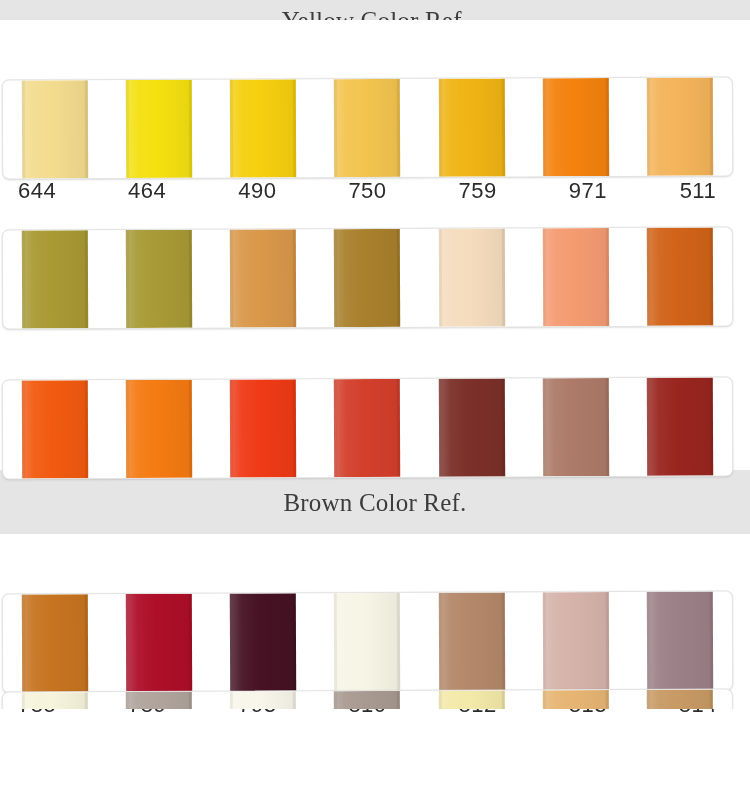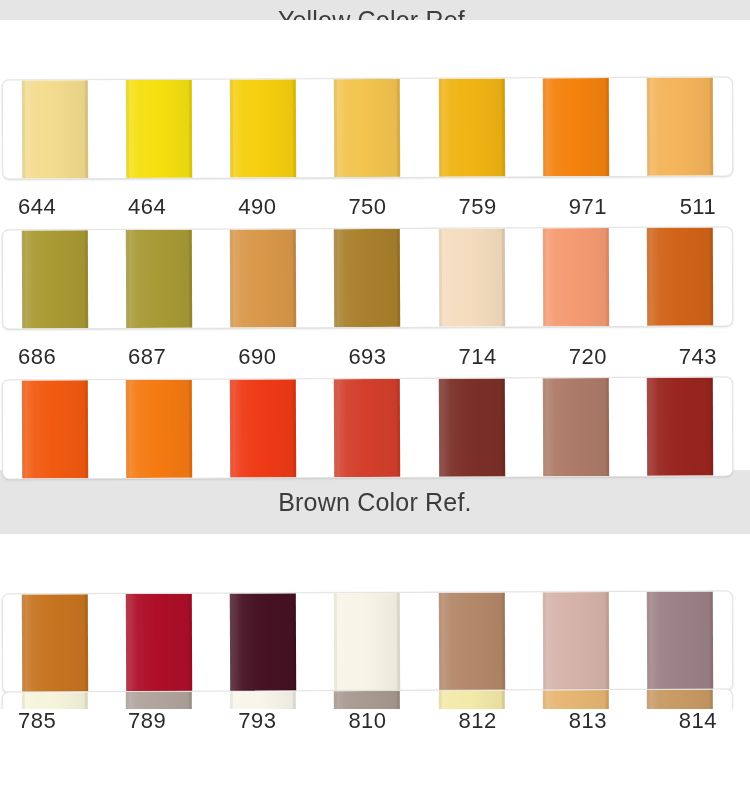--- a/index.html
+++ b/index.html
@@ -10,20 +10,21 @@
     font-family:"Liberation Sans","DejaVu Sans",sans-serif;
     -webkit-font-smoothing:antialiased;
   }
   .page{position:relative;width:750px;height:800px;overflow:hidden;background:#fff;}
 
   
   .band{
     width:750px;background:#e5e5e5;
     display:flex;align-items:center;justify-content:center;
     box-sizing:border-box;
+    font-family:Liberation Serif, serif;
   }
   .band-title{
     font-size:25px;color:#3c3c3c;font-weight:400;
     letter-spacing:.2px;line-height:1;white-space:nowrap;
   }
   .band.cut{height:20px;align-items:flex-end;overflow:hidden;}
   .band.cut .band-title{transform:translateY(13px);}
   .band.full{height:64px;}
 
   
@@ -68,21 +69,21 @@
       rgba(255,255,255,.20) 0%,
       rgba(255,255,255,.05) 18%,
       rgba(255,255,255,0) 46%,
       rgba(0,0,0,.035) 82%,
       rgba(0,0,0,.055) 100%);
     pointer-events:none;
   }
 
   
   .labels{
-    position:absolute;left:2px;top:176px;width:731px;
+    position:absolute;left:2px;top:160px;width:731px;
     display:flex;
     gap:40px;
   }
   .label-cell{flex:1 1 0;text-align:center;}
   .label{
     font-size:22px;color:#2b2b2b;font-weight:400;
     letter-spacing:.5px;line-height:1;
   }
 </style>
 </head>
@@ -172,29 +173,20 @@
           <div class="swatch" title="720" style="background: rgb(245, 155, 114);">
             <div class="sheen"></div>
           </div>
         </div>
         <div class="cell">
           <div class="swatch" title="743" style="background: rgb(209, 99, 24);">
             <div class="sheen"></div>
           </div>
         </div>
       </div>
-      <div class="labels">
-        <div class="label-cell"><span class="label">686</span></div>
-        <div class="label-cell"><span class="label">687</span></div>
-        <div class="label-cell"><span class="label">690</span></div>
-        <div class="label-cell"><span class="label">693</span></div>
-        <div class="label-cell"><span class="label">714</span></div>
-        <div class="label-cell"><span class="label">720</span></div>
-        <div class="label-cell"><span class="label">743</span></div>
-      </div>
     </div>
     <div class="strip-block">
       <div class="ribbon">
         <div class="cell">
           <div class="swatch" title="750" style="background: rgb(242, 90, 16);">
             <div class="sheen"></div>
           </div>
         </div>
         <div class="cell">
           <div class="swatch" title="751" style="background: rgb(245, 122, 18);">

